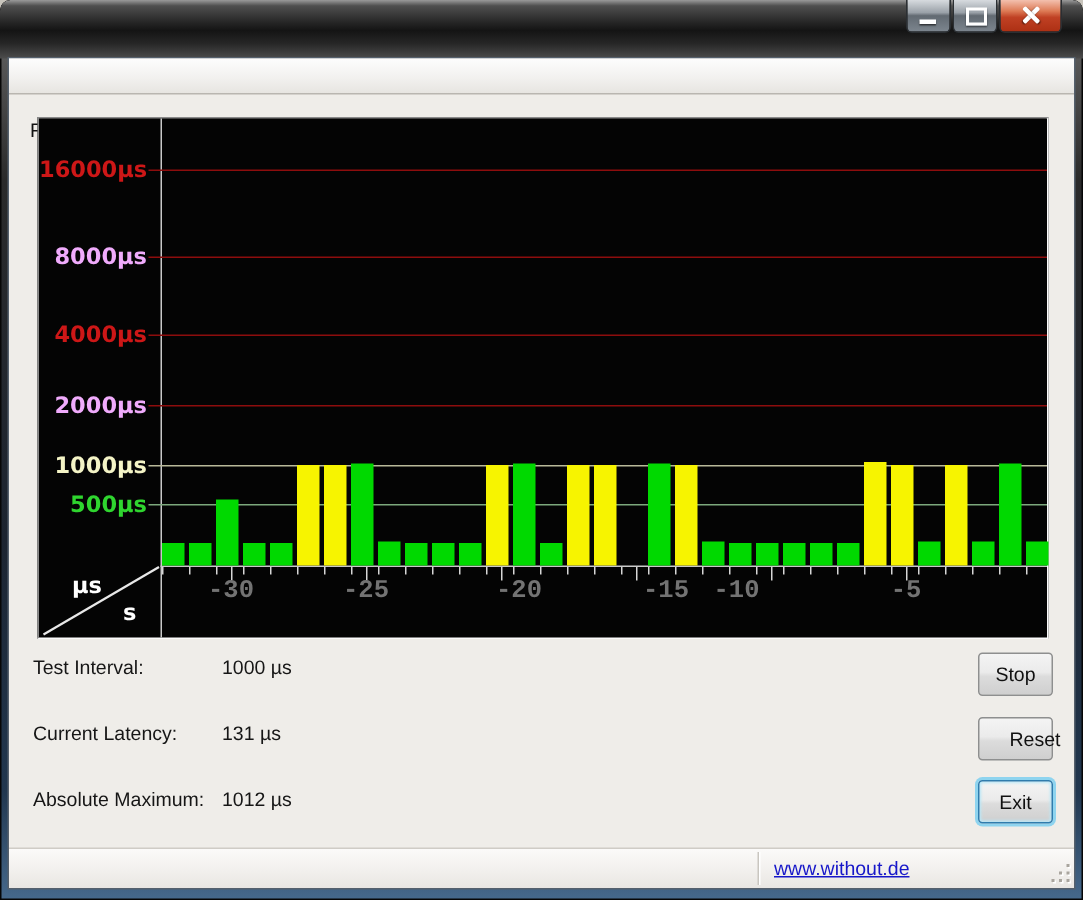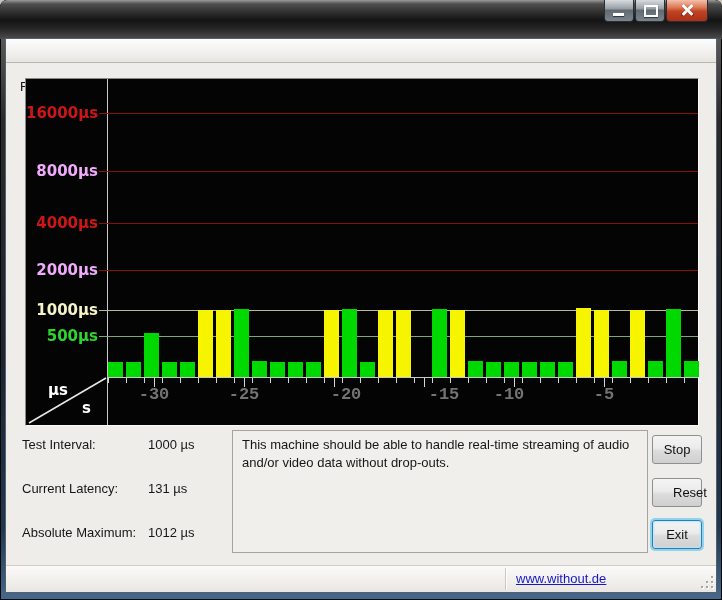--- a/index.html
+++ b/index.html
@@ -154,21 +154,21 @@
           <div class="xtick" style="left: 658px; height: 5px;"></div>
           <div class="xtick" style="left: 128px; height: 9px;"></div>
           <div class="xlab" style="left: 128px;">-30</div>
           <div class="xtick" style="left: 218px; height: 9px;"></div>
           <div class="xlab" style="left: 218px;">-25</div>
           <div class="xtick" style="left: 308px; height: 9px;"></div>
           <div class="xlab" style="left: 320px;">-20</div>
           <div class="xtick" style="left: 398px; height: 9px;"></div>
           <div class="xlab" style="left: 418px;">-15</div>
           <div class="xtick" style="left: 488px; height: 9px;"></div>
-          <div class="xlab" style="left: 483px; text-align: right;">-10</div>
+          <div class="xlab" style="left: 465px; text-align: right;">-10</div>
           <div class="xtick" style="left: 578px; height: 9px;"></div>
           <div class="xlab" style="left: 578px;">-5</div>
           <div class="bar" style="left: 82px; height: 15px; background: rgb(0, 217, 0);"></div>
           <div class="bar" style="left: 100px; height: 15px; background: rgb(0, 217, 0);"></div>
           <div class="bar" style="left: 118px; height: 44px; background: rgb(0, 217, 0);"></div>
           <div class="bar" style="left: 136px; height: 15px; background: rgb(0, 217, 0);"></div>
           <div class="bar" style="left: 154px; height: 15px; background: rgb(0, 217, 0);"></div>
           <div class="bar" style="left: 172px; height: 67px; background: rgb(247, 244, 0);"></div>
           <div class="bar" style="left: 190px; height: 67px; background: rgb(247, 244, 0);"></div>
           <div class="bar" style="left: 208px; height: 68px; background: rgb(0, 217, 0);"></div>
@@ -205,21 +205,20 @@
     </div>
     <div class="stats-row" style="top:442px;">
       <span>Current Latency:</span>
       <span class="val">131 µs</span>
     </div>
     <div class="stats-row" style="top:486px;">
       <span>Absolute Maximum:</span>
       <span class="val">1012 µs</span>
     </div>
 
-    <div class="message-box">This machine should be able to handle real-time streaming of audio and/or video data without drop-outs.</div>
 
     <div class="btn" style="top:396px;">Stop</div>
     <div class="btn" style="top:439px;padding-left:20px;">Reset</div>
     <div class="btn default" style="top:481px;">Exit</div>
 
     <div class="statusbar">
       <div class="status-sep"></div>
       <a class="status-link" href="#">www.without.de</a>
       <div class="grip">
         <i style="right:0;bottom:0;"></i>

